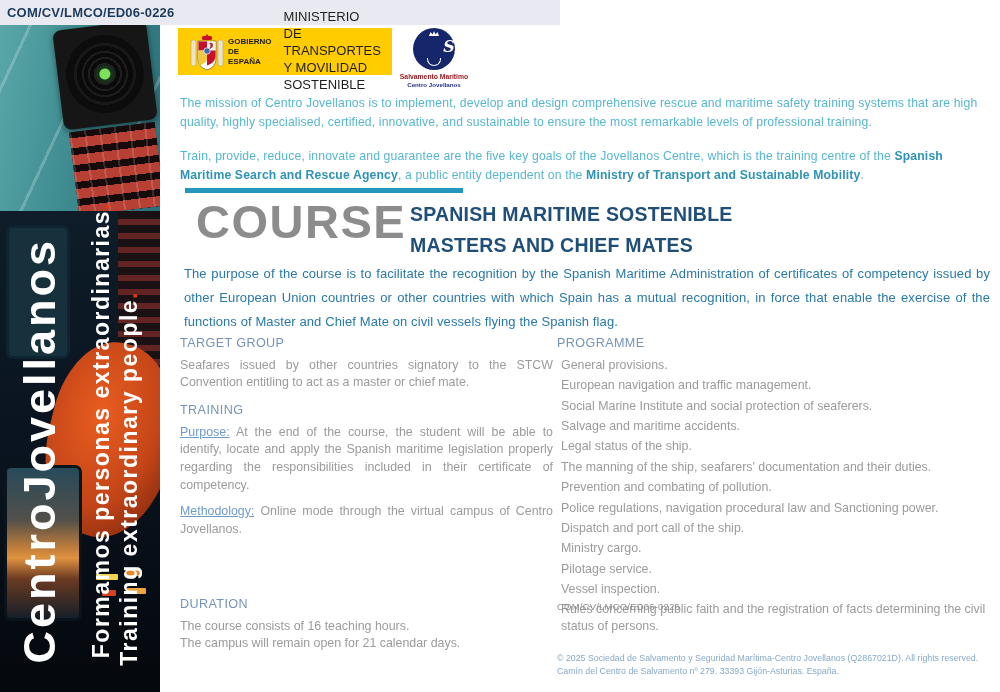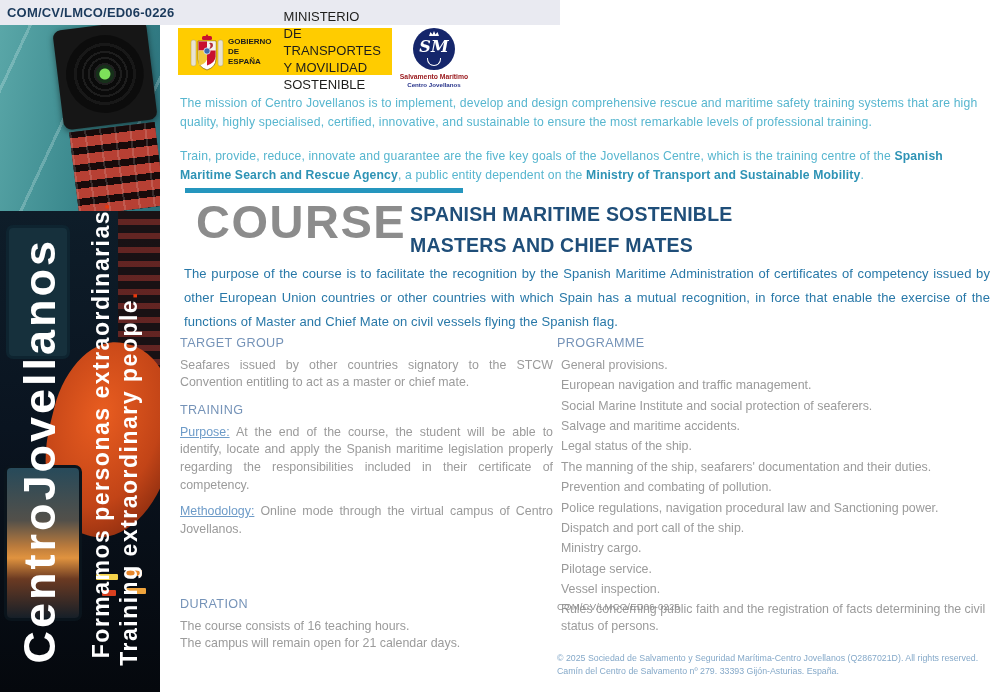--- a/index.html
+++ b/index.html
@@ -50,21 +50,21 @@
 
   
   .gob-logo{left:178px;top:28px;width:214px;height:47px;background:#FFCC00;display:flex;align-items:center;box-sizing:border-box;padding:2px 12px;}
   .gob-arms{width:34px;height:40px;flex:0 0 auto;}
   .gob-txt{font-size:8px;font-weight:700;color:#1D1D1B;line-height:1.25;margin-left:4px;}
   .gob-div{width:1px;height:34px;background:rgba(29,29,27,.55);margin:0 6px;}
   .min-txt{font-size:13px;font-weight:400;color:#1D1D1B;line-height:1.3;}
   .sm-logo-wrap{left:393px;top:28px;width:82px;text-align:center;}
   .sm-circle{width:42px;height:42px;border-radius:50%;background:#15266B;margin:0 auto;position:relative;}
   .sm-mono{position:absolute;left:0;top:9px;width:100%;text-align:center;color:#fff;
-    font-family:"DejaVu Serif",serif;font-style:italic;font-size:16px;font-weight:700;}
+    font-family:"DejaVu Serif",serif;font-style:italic;font-size:16px;font-weight:700;padding-left:24px;}
   .sm-crown{position:absolute;left:50%;top:3px;transform:translateX(-50%);width:10px;height:5px;background:#fff;
     clip-path:polygon(0 100%,15% 20%,35% 70%,50% 0,65% 70%,85% 20%,100% 100%);}
   .sm-anchor{position:absolute;left:50%;bottom:4px;transform:translateX(-50%);width:12px;height:7px;
     border-bottom:1.5px solid #fff;border-left:1.5px solid #fff;border-right:1.5px solid #fff;border-radius:0 0 8px 8px;}
   .sm-name{font-size:6.8px;font-weight:700;color:#9B1C20;margin-top:3px;}
   .sm-sub{font-size:6.2px;font-weight:700;color:#27348B;margin-top:1px;}
 
   
   .mission{left:180px;top:94px;width:814px;color:#57B6CF;font-size:12.2px;line-height:1.55;letter-spacing:.15px;}
   .mission p{margin:0 0 15px 0;}

